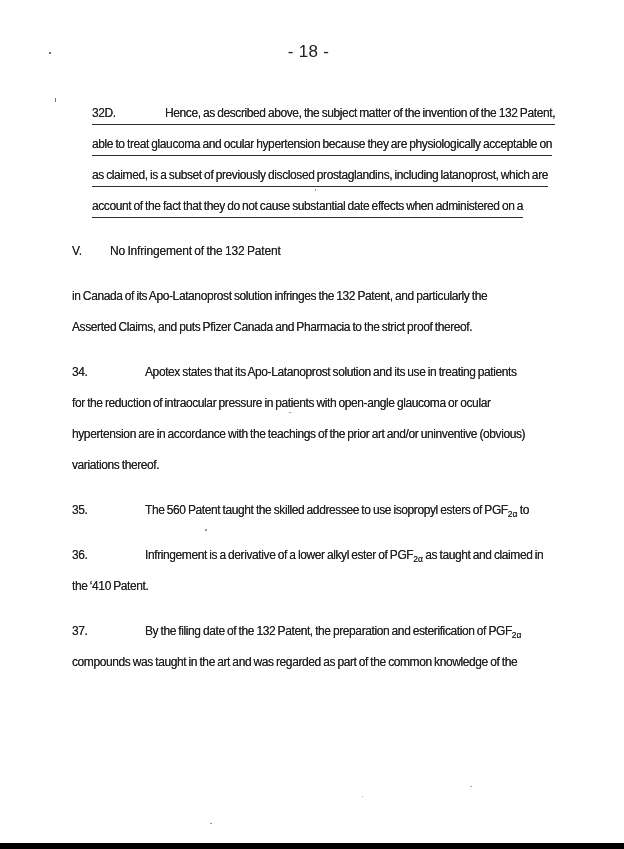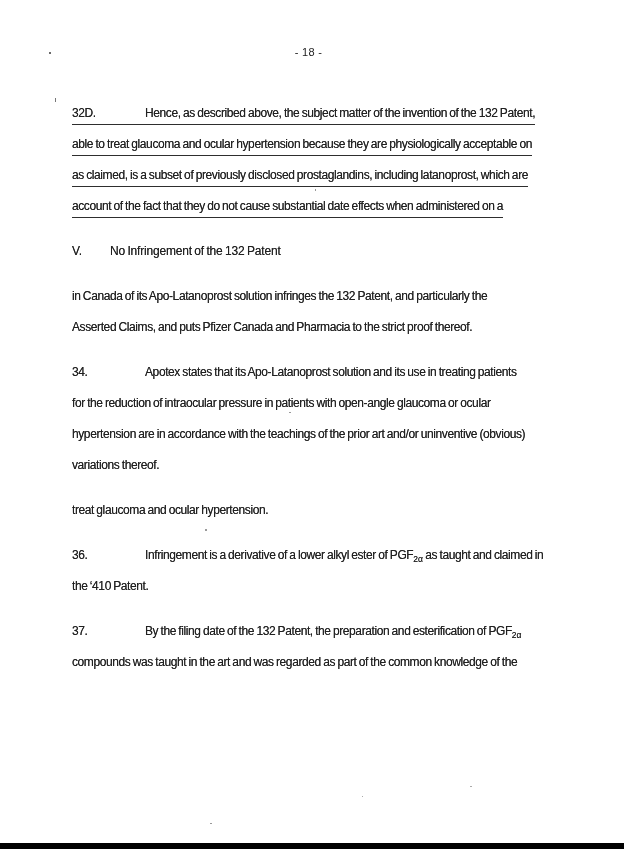--- a/index.html
+++ b/index.html
@@ -9,21 +9,21 @@
     background: #ffffff;
     position: relative;
     overflow: hidden;
     font-family: "Liberation Sans", sans-serif;
     color: #212121;
   }
   .sheet { padding: 44px 0 0 72px; }
   .pagenum {
     width: 473px;
     text-align: center;
-    font-size: 11px;
+    font-size: 17px;
     line-height: 16px;
     letter-spacing: 0.3px;
   }
   .para { margin: 0 0 14px 0; }
   .para.first { margin-top: 38px; }
   .line {
     height: 31px;
     line-height: 31px;
     white-space: nowrap;
     font-size: 12px;
@@ -32,20 +32,21 @@
     text-shadow: 0 0 0.6px rgba(25,25,25,0.75);
   }
   .num  { display: inline-block; width: 73px; }
   .hnum { display: inline-block; width: 38px; }
   .heading .line { font-weight: normal; letter-spacing: -0.2px; }
   .u {
     display: inline-block;
     line-height: 15px;
     border-bottom: 1.4px solid #2e2e2e;
     padding-bottom: 2.5px;
+    margin-left: 20px;
   }
   .sub {
     font-size: 8.5px;
     position: relative;
     top: 2.5px;
     letter-spacing: 0;
   }
   .bottom-bar {
     position: absolute;
     left: 0; right: 0; bottom: 0;
@@ -90,21 +91,23 @@
   <div class="para">
     <div class="line">
       <span class="num">34.</span><span>Apotex states that its Apo-Latanoprost solution and its use in treating patients</span>
     </div>
     <div class="line">for the reduction of intraocular pressure in patients with open-angle glaucoma or ocular</div>
     <div class="line">hypertension are in accordance with the teachings of the prior art and/or uninventive (obvious)</div>
     <div class="line">variations thereof.</div>
   </div>
 
   <div class="para">
-    <div class="line">treat glaucoma and ocular hypertension.</div>
+    <div class="line">
+      <span class="num">35.</span><span>The 560 Patent taught the skilled addressee to use isopropyl esters of PGF</span><span class="sub">2α</span><span> to</span>
+    </div>
   </div>
 
   <div class="para">
     <div class="line">
       <span class="num">36.</span><span>Infringement is a derivative of a lower alkyl ester of PGF</span><span class="sub">2α</span><span> as taught and claimed in</span>
     </div>
     <div class="line">the ‘410 Patent.</div>
   </div>
 
   <div class="para">

